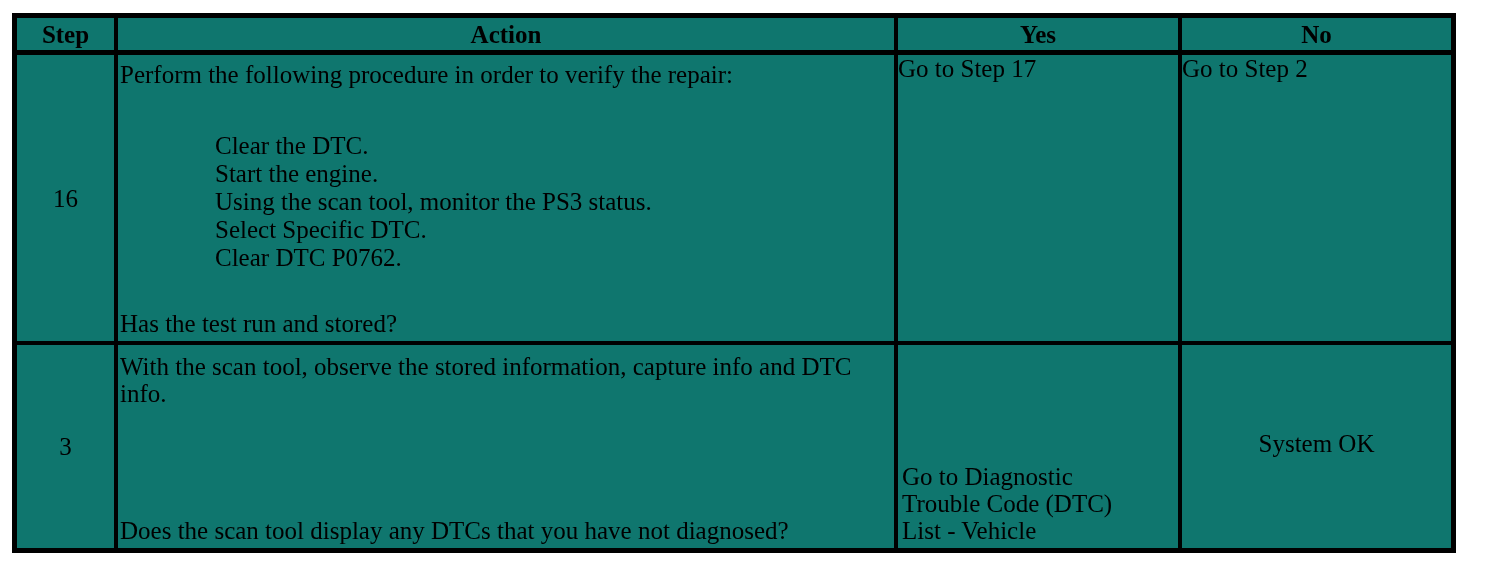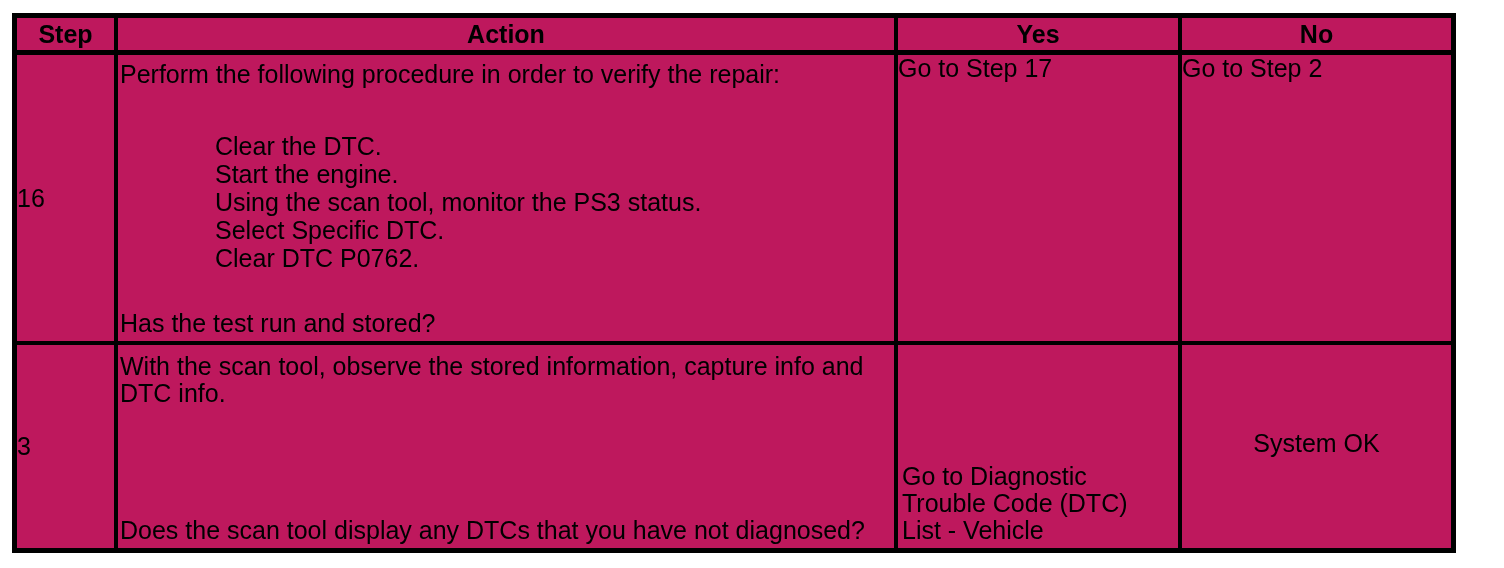--- a/index.html
+++ b/index.html
@@ -16,27 +16,27 @@
   .diag-table {
     position: absolute;
     left: 12px; top: 13px;
     width: 1444px; height: 540px;
     border: 5px solid #000;
     background: #fff;
     display: grid;
     grid-template-columns: 101px 780px 284px 1fr;
     grid-template-rows: 37px 290px 1fr;
   }
-  .cell { background: #be185d; overflow: hidden; }
+  .cell { background: #0f766e; overflow: hidden; font-family: Liberation Serif, serif; }
   .bR { border-right: 4px solid #000; }
   .hdr { border-bottom: 5px solid #000;
          display: flex; align-items: center; justify-content: center;
          font-weight: bold; }
   .r1 { border-bottom: 4px solid #000; }
-  .step-cell { display: flex; align-items: center; justify-content: flex-start; }
+  .step-cell { display: flex; align-items: center; justify-content: center; }
   .action-cell {
     display: flex; flex-direction: column;
     padding: 6px 0 4px 2px;
   }
   .action-cell .intro { max-width: 770px; }
   .action-cell .proc-list { margin: 44px 0 0 95px; line-height: 28px; }
   .action-cell .question { margin-top: auto; }
   .r2.yes-cell {
     display: flex; align-items: flex-end; justify-content: flex-start;
     padding: 0 4px 4px 4px;

